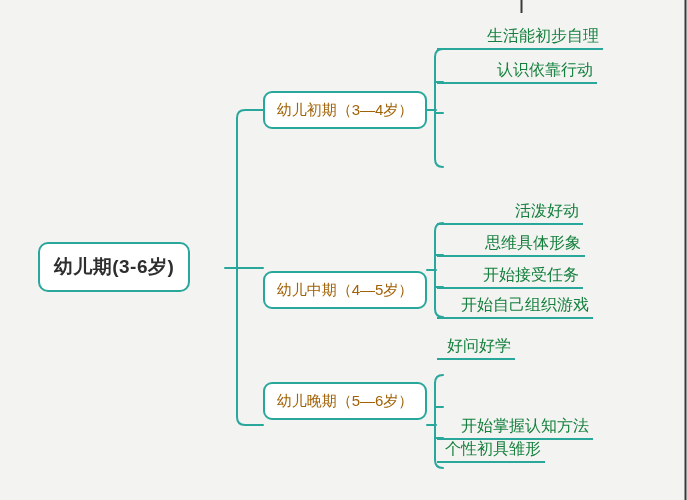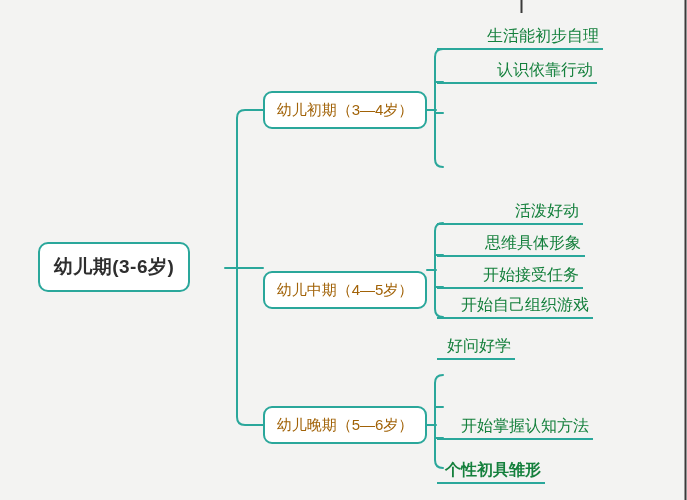--- a/index.html
+++ b/index.html
@@ -34,21 +34,21 @@
     letter-spacing:0.5px;
   }
   .branch-node{
     left:263px;width:164px;height:38px;
     border-radius:9px;
     font-size:15px;font-weight:500;
     color:#a16207;
   }
   .branch-1{top:91px;}
   .branch-2{top:251px;margin-top:20px;}
-  .branch-3{top:406px;}
+  .branch-3{top:382px;}
   .leaf{
     position:absolute;
     box-sizing:border-box;
     left:437px;
     padding:0 4px 1px 6px;
     border-bottom:2px solid #2aa79b;
     font-size:16px;font-weight:500;
     line-height:22px;
     color:#15803d;
     white-space:nowrap;
@@ -95,15 +95,15 @@
   <div class="leaf" style="top:25px;min-width:166px;">生活能初步自理</div>
   <div class="leaf" style="top:59px;min-width:160px;">认识依靠行动</div>
 
   <div class="leaf" style="top:200px;min-width:146px;">活泼好动</div>
   <div class="leaf" style="top:264px;min-width:146px;">开始接受任务</div>
   <div class="leaf" style="top:232px;min-width:148px;">思维具体形象</div>
   <div class="leaf" style="top:294px;min-width:156px;">开始自己组织游戏</div>
 
   <div class="leaf" style="top:335px;min-width:78px;">好问好学</div>
   <div class="leaf" style="top:415px;min-width:136px;padding-left:24px;">开始掌握认知方法</div>
-  <div class="leaf" style="top:459px;min-width:108px;font-weight:bold;">个性初具雏形</div>
+  <div class="leaf" style="top:438px;min-width:108px;">个性初具雏形</div>
 
 </div>
 
 </body></html>

